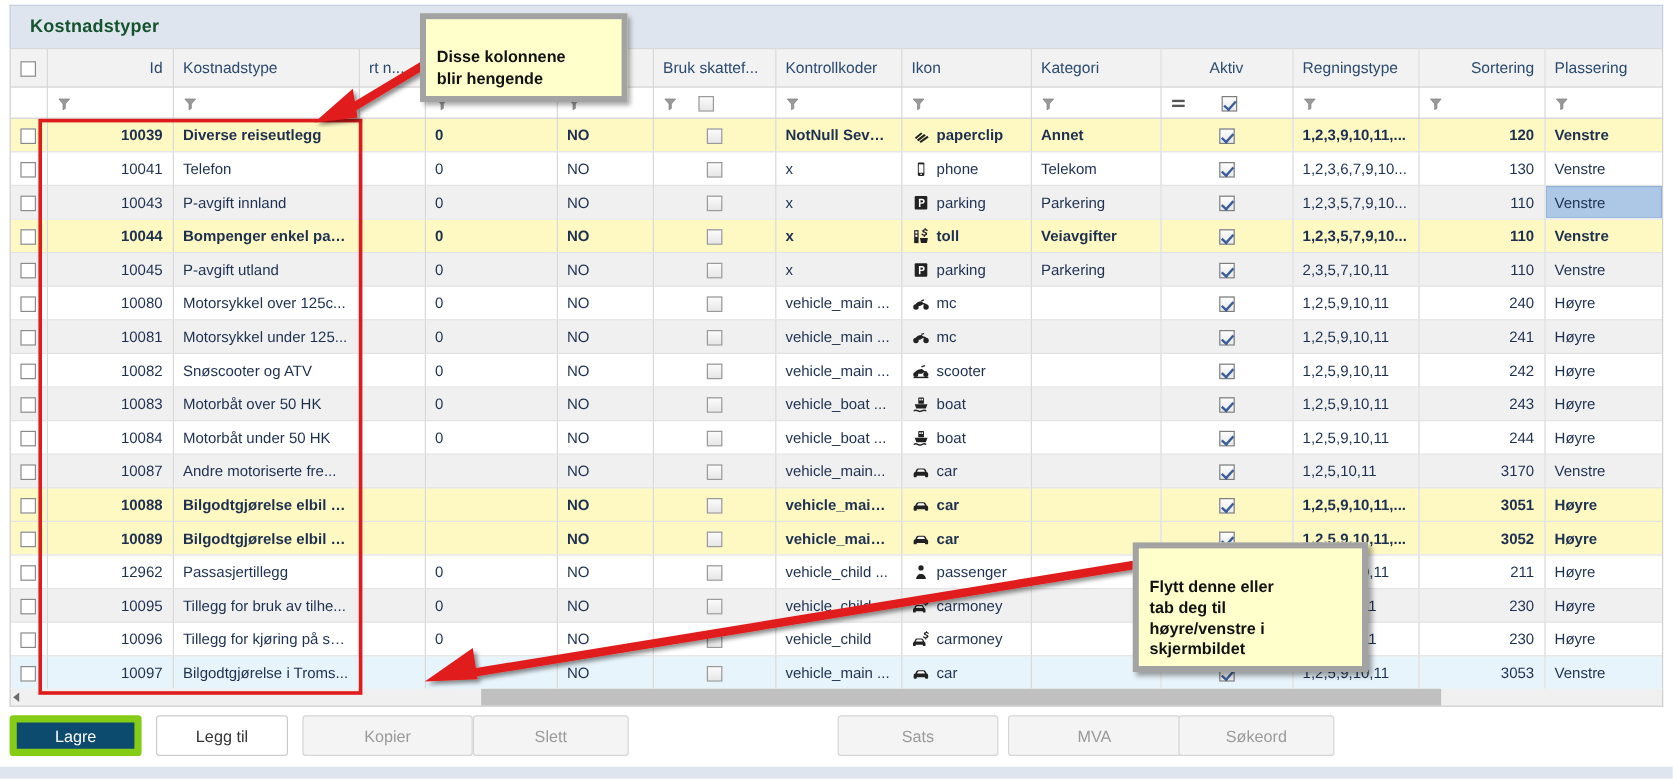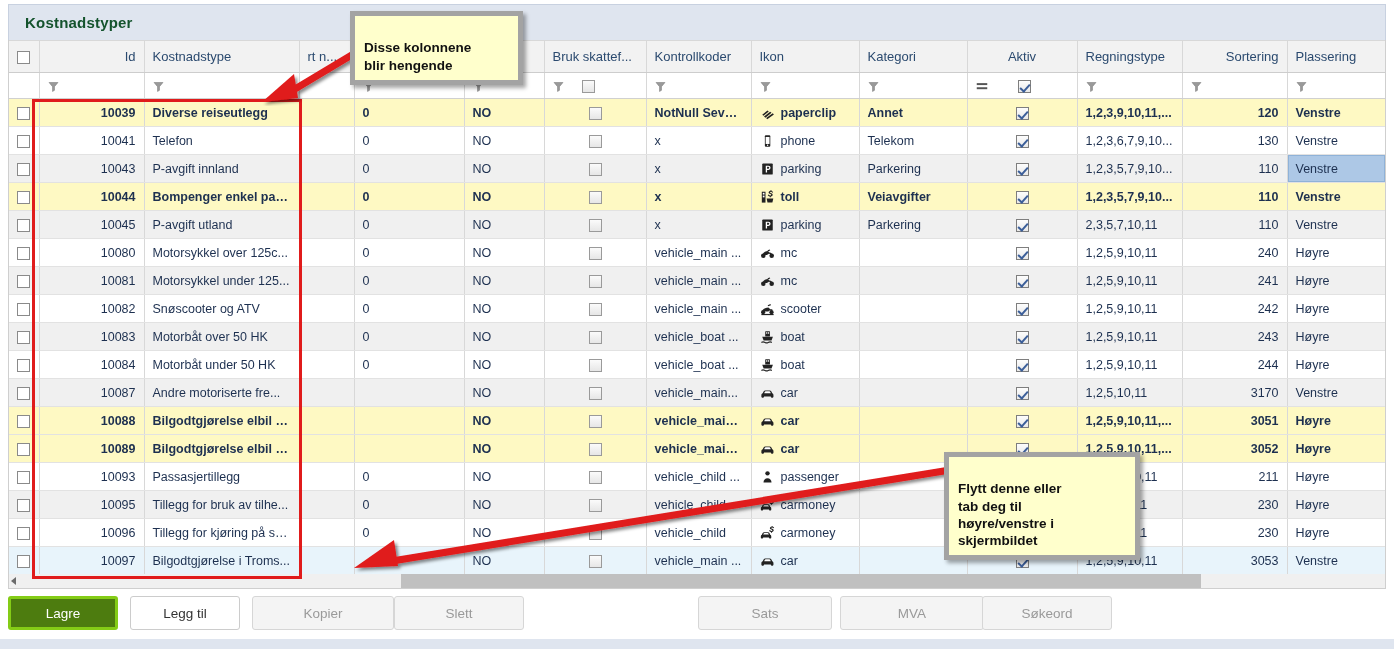--- a/index.html
+++ b/index.html
@@ -163,21 +163,21 @@
   .btn {
     position: absolute;
     top: 0;
     height: 34px;
     border-radius: 3px;
     font-size: 13.5px;
     display: flex; align-items: center; justify-content: center;
     box-sizing: border-box;
     cursor: pointer;
   }
-  .btn.primary { background:#4d7c0f; color:#fff; border:3px solid #84cc16;text-align:right; }
+  .btn.primary { background:#0c4a6e; color:#fff; border:6px solid #84cc16;text-align:right; }
   .btn.normal  { background:#ffffff; color:#333; border:1px solid #cccccc; }
   .btn.disabled{ background:#f4f4f4; color:#9a9a9a; border:1px solid #d6d6d6; }
 
   
   .footstrip {
     position: absolute;
     left: 0; top: 639px;
     width: 1394px; height: 10px;
     background: #dfe5ef;
   }
@@ -616,21 +616,21 @@
               </span>
             </td>
             <td><span></span></td>
             <td style="text-align: center;"><span class="cbx on"></span></td>
             <td><span>1,2,5,9,10,11,...</span></td>
             <td class="num"><span>3052</span></td>
             <td><span>Høyre</span></td>
           </tr>
           <tr class="even">
             <td style="padding: 0px; text-align: center;"><span class="cbx"></span></td>
-            <td class="num"><span>10093</span></td>
+            <td class="num"><span>12962</span></td>
             <td><span>Passasjertillegg</span></td>
             <td><span></span></td>
             <td><span>0</span></td>
             <td><span>NO</span></td>
             <td style="text-align: center;"><span class="cbx gray"></span></td>
             <td><span>vehicle_child ...</span></td>
             <td>
               <span class="iconcell">
                 <svg class="gi" viewBox="0 0 16 16" fill="#222">
                   <circle cx="8" cy="3.8" r="2.5" fill="#222"></circle>

